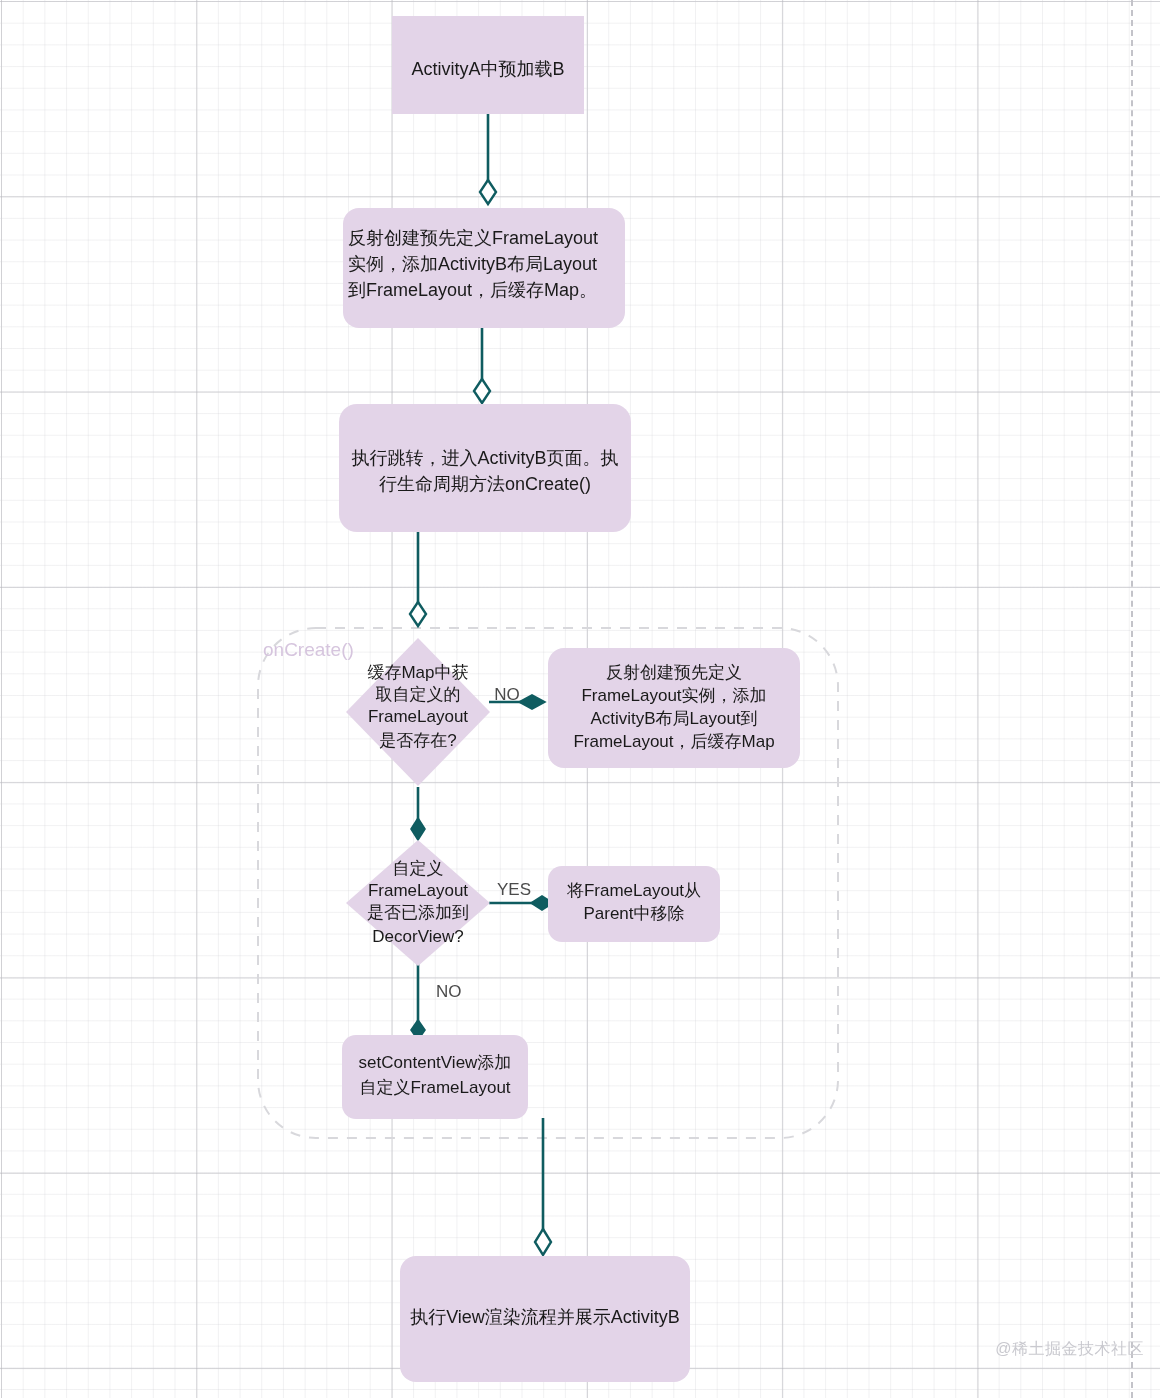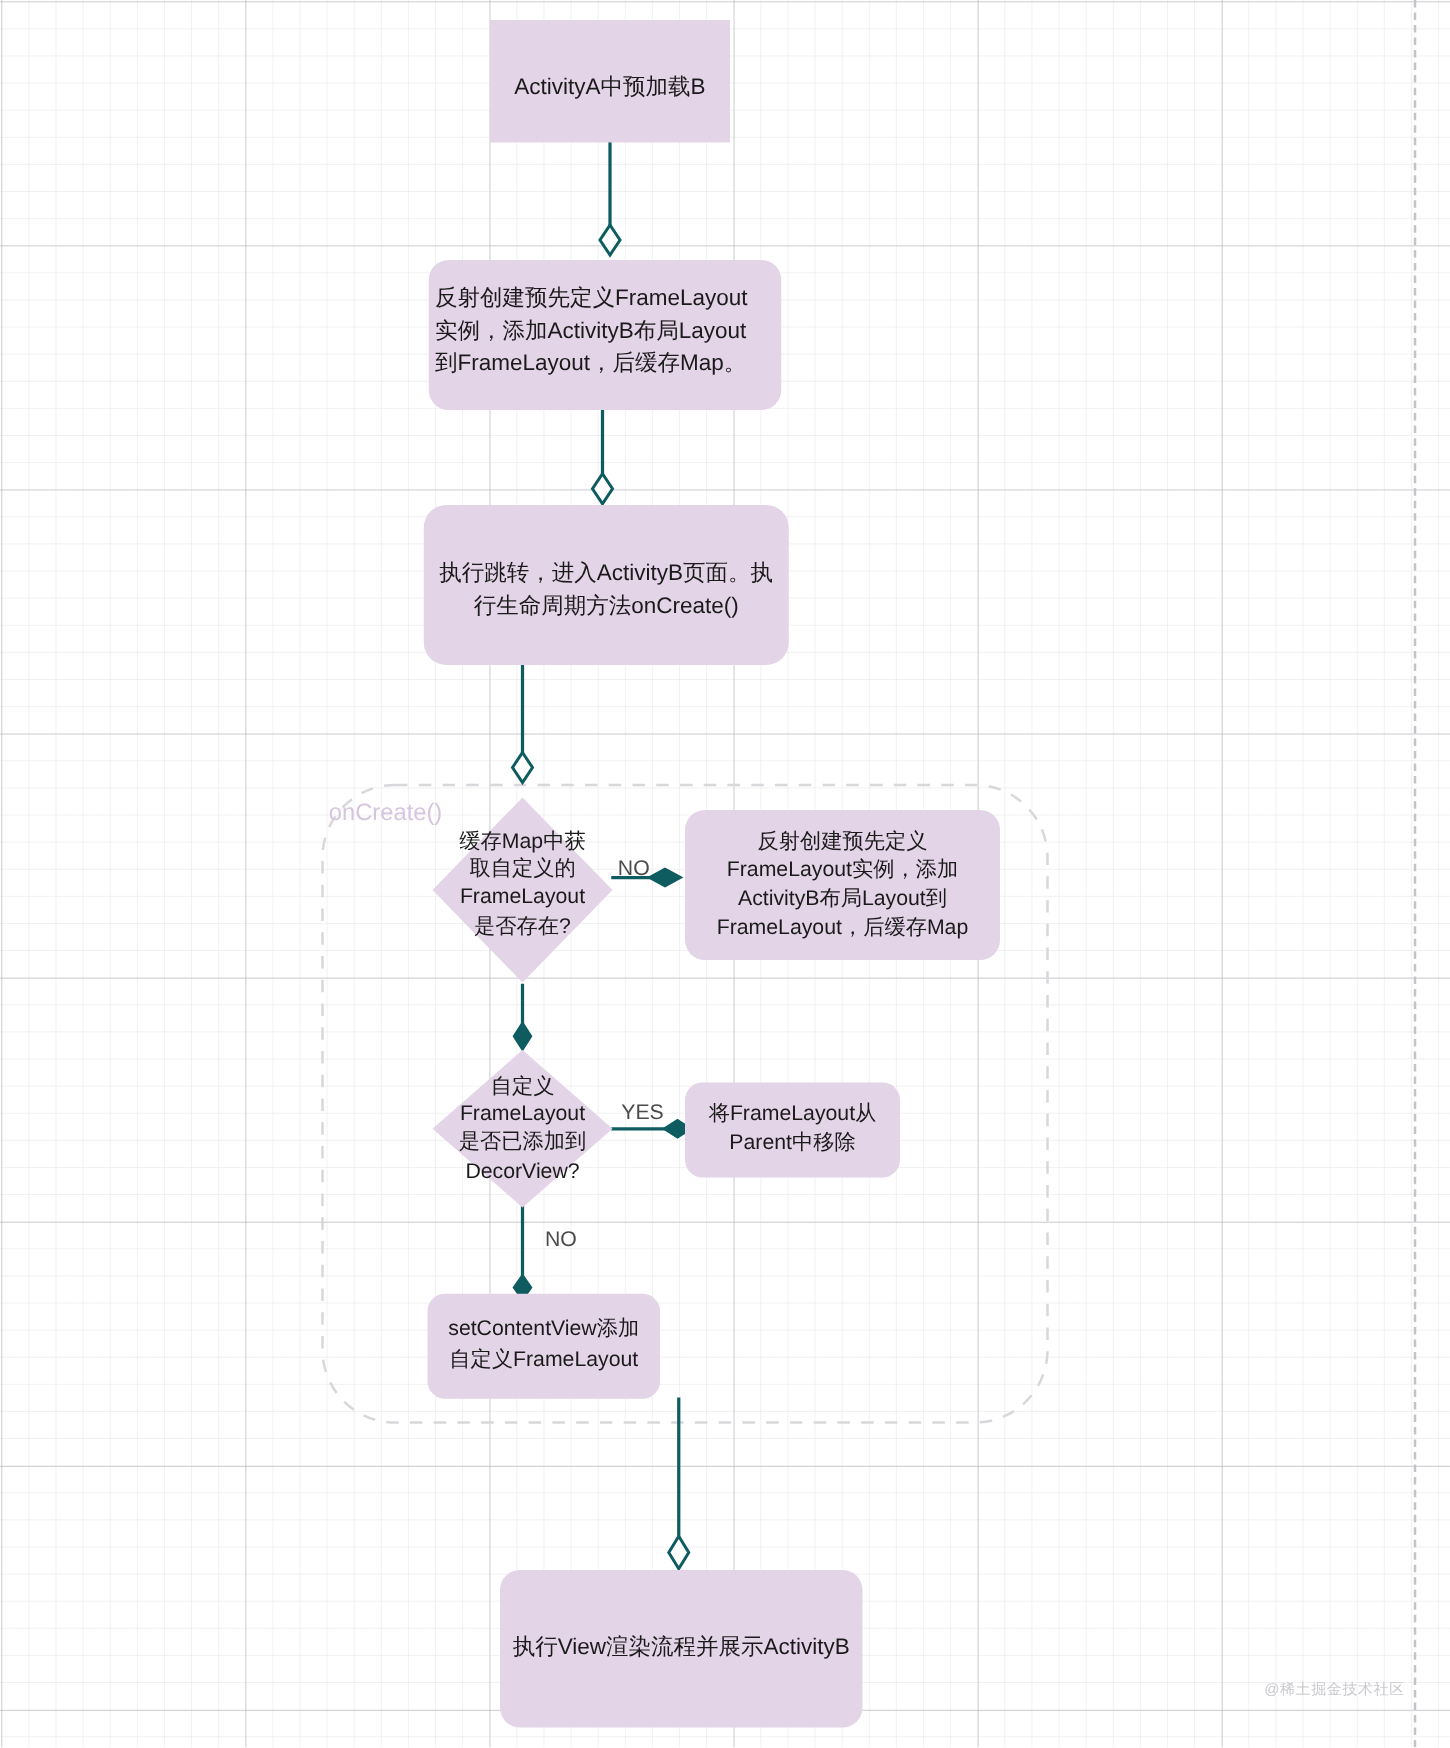--- a/index.html
+++ b/index.html
@@ -48,24 +48,24 @@
     fill: #4b4b4b;
     font-size: 17px;
   }
   .group-label {
     font-family: "Liberation Sans", "DejaVu Sans", sans-serif;
     fill: #d6c5de;
     font-size: 19px;
   }
   .watermark {
     position: absolute;
-    right: 36px;
+    right: 16px;
     bottom: 38px;
     color: #c9c9cf;
-    font-size: 12px;
+    font-size: 16px;
     font-family: "Liberation Sans", "DejaVu Sans", sans-serif;
     letter-spacing: 0.5px;
     user-select: none;
   }
   .edge-dash-right {
     position: absolute;
     left: 1131px;
     top: 0;
     width: 0;
     height: 1398px;

